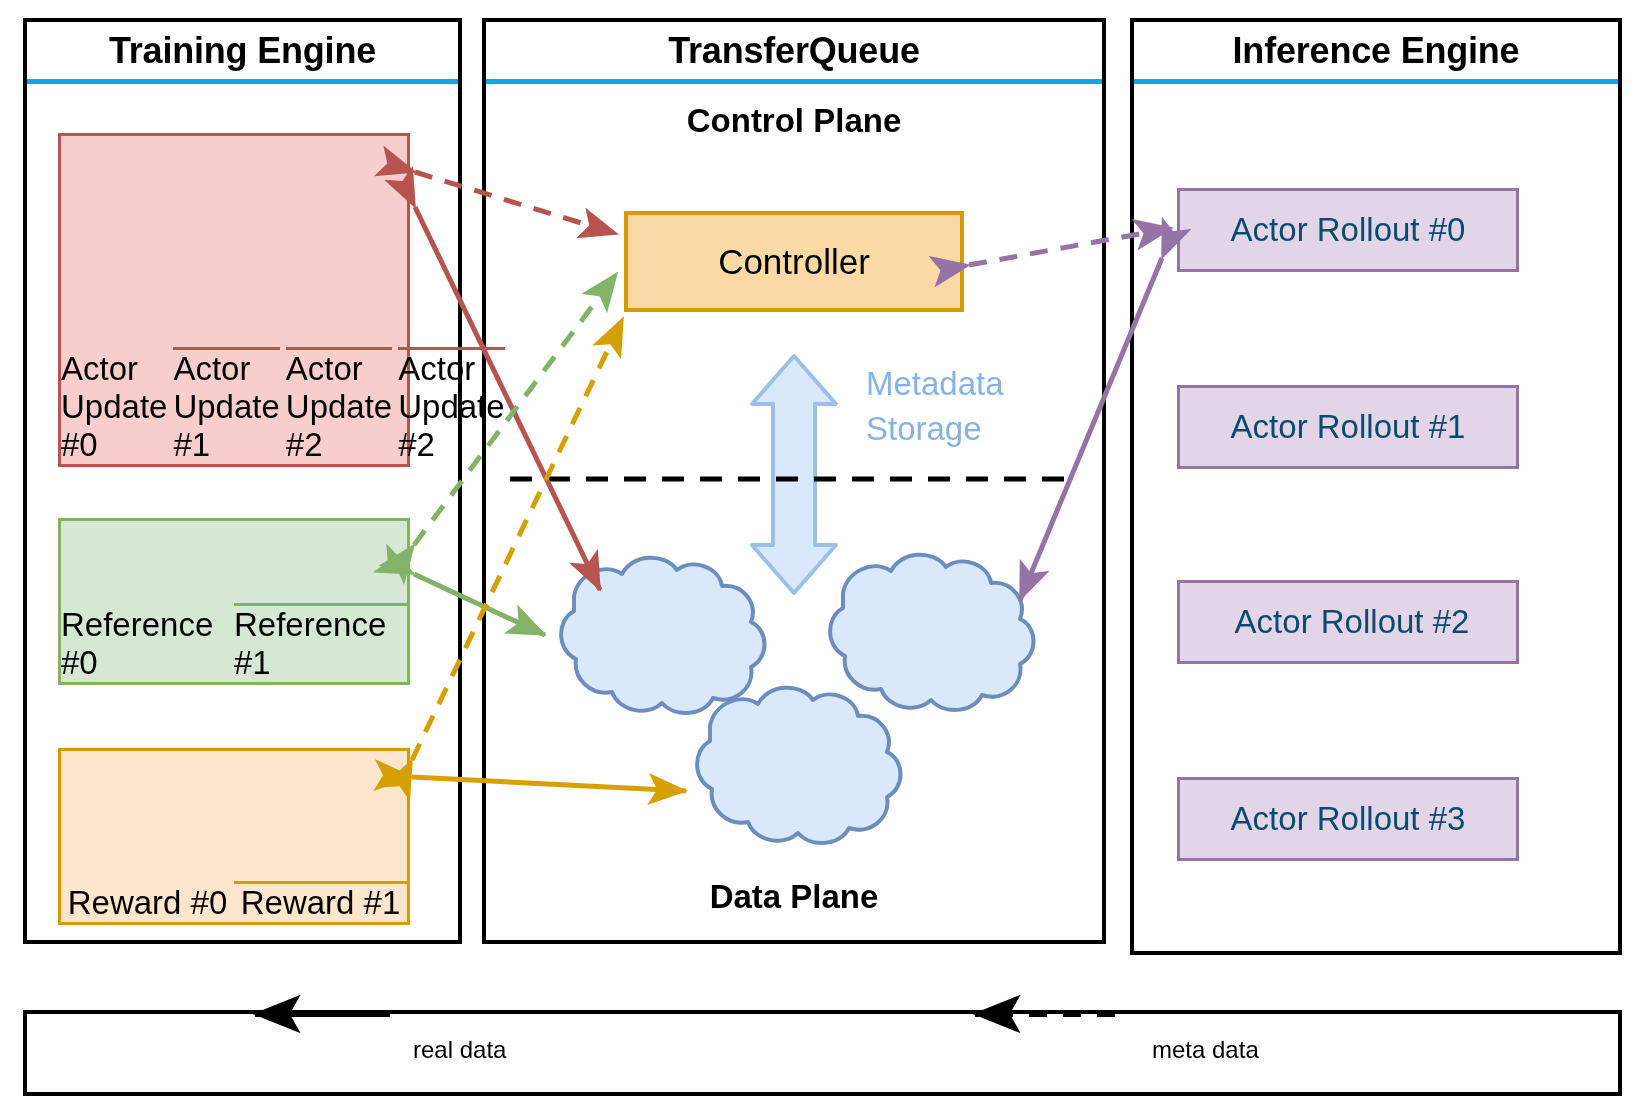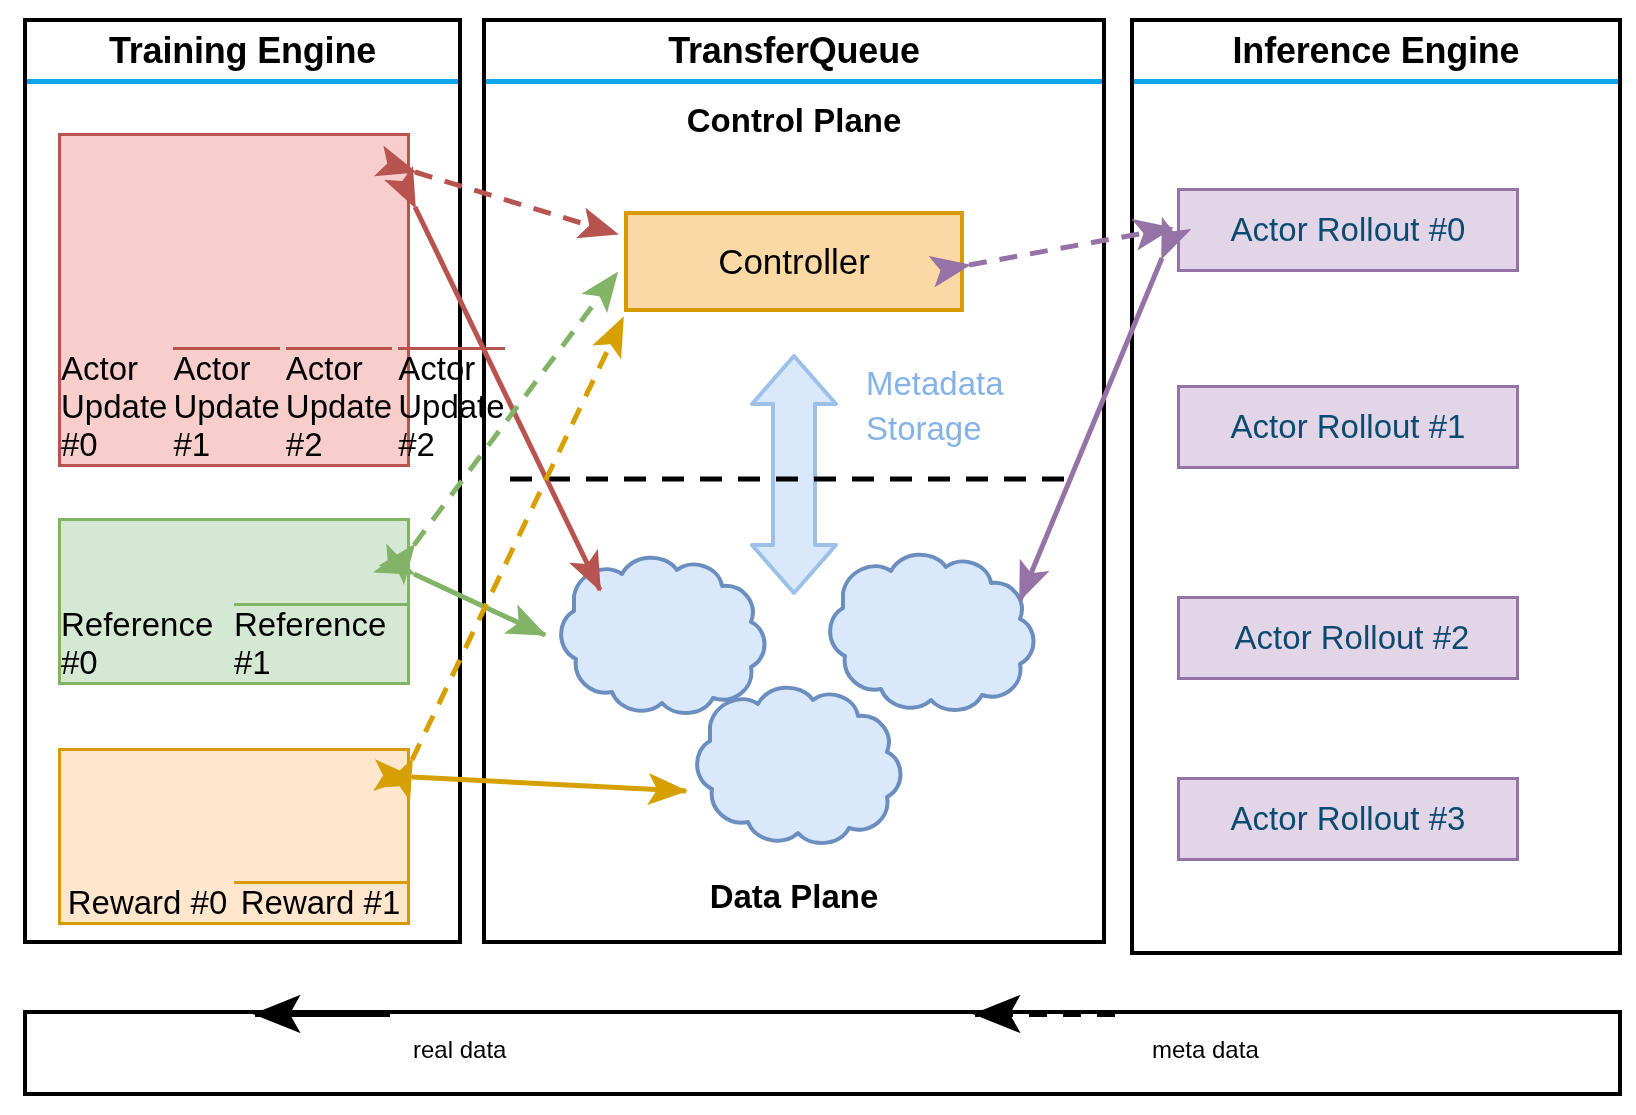--- a/index.html
+++ b/index.html
@@ -94,21 +94,21 @@
     border: 3px solid #9673a6;
     background: #e1d5e7;
     display: flex;
     align-items: center;
     justify-content: center;
     font-size: 33px;
     color: #0c4a6e;
   }
   #rollout-0 { top: 188px; }
   #rollout-1 { top: 385px; }
-  #rollout-2 { top: 596px; padding-left: 8px; }
+  #rollout-2 { top: 580px; padding-left: 8px; }
   #rollout-3 { top: 777px; }
 
   
   #controller-box {
     position: absolute;
     left: 624px; top: 211px; width: 340px; height: 101px;
     box-sizing: border-box;
     border: 4px solid #d79b00;
     background: #fad9a5;
     display: flex;

